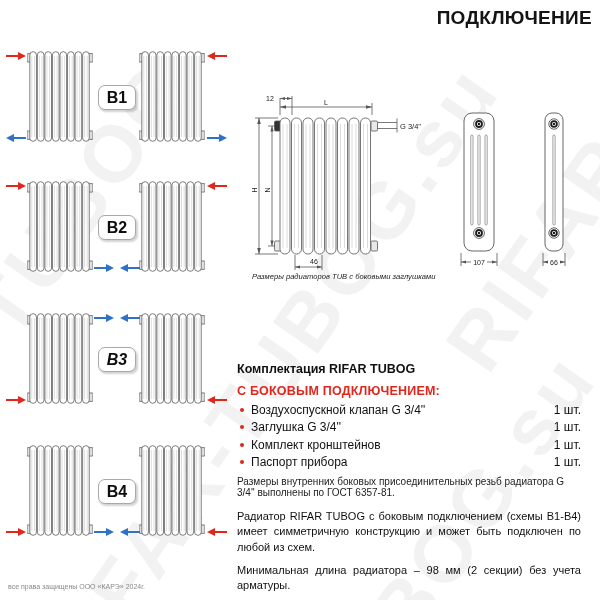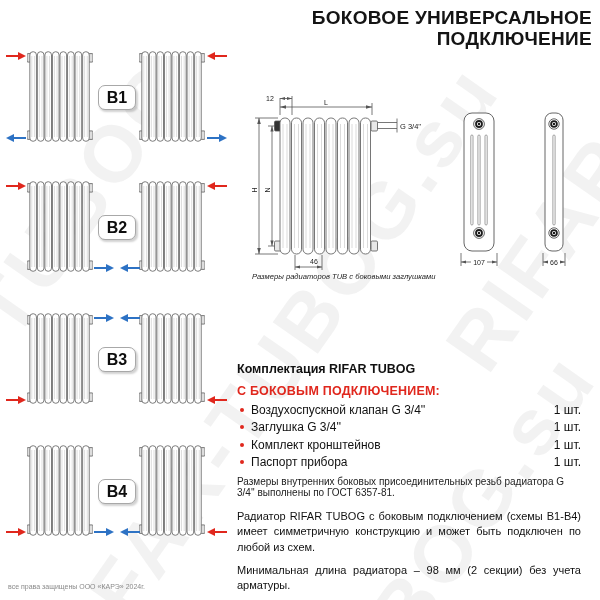--- a/index.html
+++ b/index.html
@@ -93,21 +93,20 @@
 
 <div class="page">
 
   <span class="wm wm-0">TUBOG</span>
   <span class="wm wm-1">RIFAR-TUBOG.su</span>
   <span class="wm wm-2">TUBOG.su</span>
   <span class="wm wm-3">RIFAR</span>
   <span class="wm wm-4">RIFAR</span>
 
   <div class="title">
-    <div>БОКОВОЕ УНИВЕРСАЛЬНОЕ</div>
     <div>ПОДКЛЮЧЕНИЕ</div>
   </div>
 
   <div id="schemes">
       <div class="scheme-row" style="top: 48px;">
         <svg class="radiator rad-left" viewBox="0 0 70 98">
             <rect x="0" y="3.5" width="5" height="9" rx="1" fill="#ddd" stroke="#555" stroke-width="0.8"></rect>
           <rect x="65" y="3.5" width="5" height="9" rx="1" fill="#ddd" stroke="#555" stroke-width="0.8"></rect>
           <rect x="0" y="85.5" width="5" height="9" rx="1" fill="#ddd" stroke="#555" stroke-width="0.8"></rect>
           <rect x="65" y="85.5" width="5" height="9" rx="1" fill="#ddd" stroke="#555" stroke-width="0.8"></rect>
@@ -248,21 +247,21 @@
         <div class="arrow hr" style="left: 94px; top: 86px; --c: #2d72c4;">
           <i class="shaft"></i>
         </div>
         <div class="arrow hl" style="left: 207px; top: 4px; --c: #e0271d;">
           <i class="shaft"></i>
         </div>
         <div class="arrow hl" style="left: 120px; top: 86px; --c: #2d72c4;">
           <i class="shaft"></i>
         </div>
       </div>
-      <div class="scheme-row" style="top: 310px;">
+      <div class="scheme-row" style="top: 310px; font-style: italic;">
         <svg class="radiator rad-left" viewBox="0 0 70 98">
             <rect x="0" y="3.5" width="5" height="9" rx="1" fill="#ddd" stroke="#555" stroke-width="0.8"></rect>
           <rect x="65" y="3.5" width="5" height="9" rx="1" fill="#ddd" stroke="#555" stroke-width="0.8"></rect>
           <rect x="0" y="85.5" width="5" height="9" rx="1" fill="#ddd" stroke="#555" stroke-width="0.8"></rect>
           <rect x="65" y="85.5" width="5" height="9" rx="1" fill="#ddd" stroke="#555" stroke-width="0.8"></rect>
           <rect x="3" y="1.5" width="7" height="95" rx="3.4" fill="#fff" stroke="#666" stroke-width="0.9"></rect>
                 <line x1="5.1" y1="6" x2="5.1" y2="92" stroke="#ccc" stroke-width="0.7"></line>
                 <line x1="7.9" y1="6" x2="7.9" y2="92" stroke="#ccc" stroke-width="0.7"></line>
           <rect x="11" y="1.5" width="7" height="95" rx="3.4" fill="#fff" stroke="#666" stroke-width="0.9"></rect>
                 <line x1="13.1" y1="6" x2="13.1" y2="92" stroke="#ccc" stroke-width="0.7"></line>

